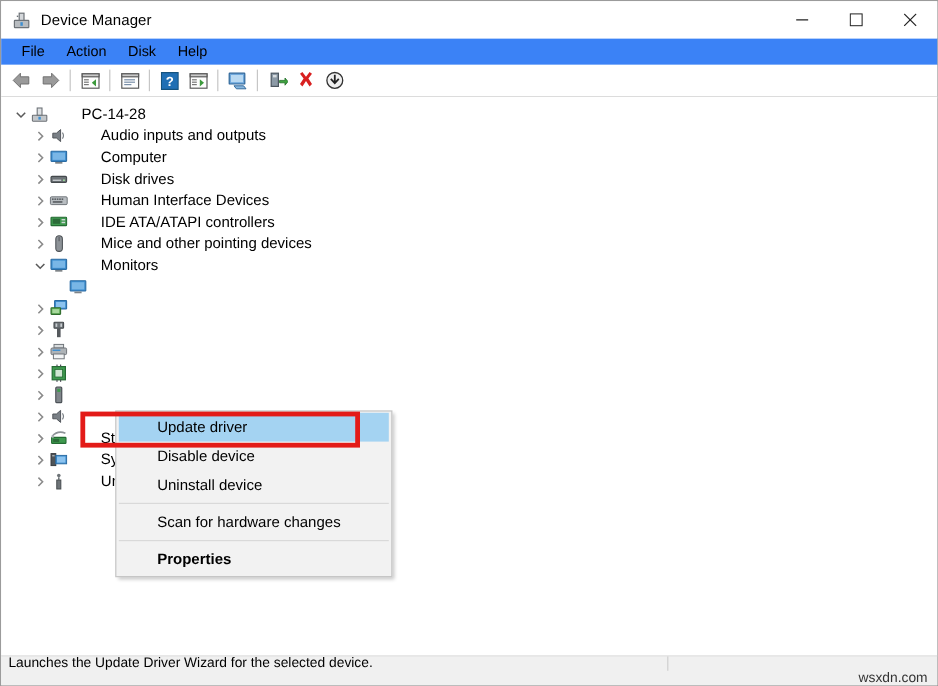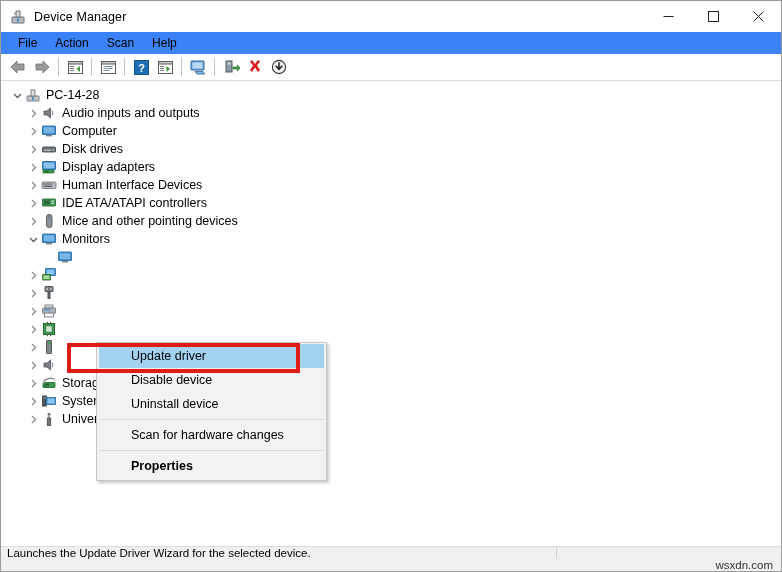--- a/index.html
+++ b/index.html
@@ -140,20 +140,21 @@
     width: 16px;
     height: 16px;
     flex: none;
     margin-right: 5px;
     position: relative;
   }
   .row-label {
     font-size: 12.5px;
     color: #000;
     line-height: 16px;
+    margin-left: 22px;
   }
   .indent-1 { padding-left: 16px; }
   .indent-2 { padding-left: 32px; }
 
   
   .ctx-menu {
     position: absolute;
     left: 68px;
     top: 260px;
     width: 231px;
@@ -260,21 +261,21 @@
             <line x1="0.5" y1="0.5" x2="10.5" y2="10.5" stroke="#222" stroke-width="1"></line>
             <line x1="10.5" y1="0.5" x2="0.5" y2="10.5" stroke="#222" stroke-width="1"></line>
           </svg>
       </div>
     </div>
   </div>
 
   <div class="menubar">
     <div class="menu-item">File</div>
     <div class="menu-item">Action</div>
-    <div class="menu-item">Scan</div>
+    <div class="menu-item">Disk</div>
     <div class="menu-item">Help</div>
   </div>
 
   <div class="toolbar">
     <div class="tb-btn">
       <svg width="18" height="16" viewBox="0 0 18 16">
         <path d="M8 2 L2 8 L8 14 L8 11 L15 11 L15 5 L8 5 Z" fill="#9a9a9a" stroke="#6e6e6e" stroke-width="0.8" stroke-linejoin="round"></path>
       </svg>
     </div>
     <div class="tb-btn">
@@ -408,37 +409,20 @@
         <div class="row-icon">
           <svg width="16" height="16" viewBox="0 0 16 16">
             <rect x="1.5" y="6" width="13" height="5" rx="1" fill="#6e7478" stroke="#44494c" stroke-width="0.9"></rect>
             <rect x="3" y="8.7" width="7" height="1" fill="#d2d6d9"></rect>
             <circle cx="12.3" cy="9.2" r="0.8" fill="#9ee09e"></circle>
           </svg>
         </div>
         <div class="row-label">Disk drives</div>
       </div>
 
-      <div class="row indent-1">
-        <div class="twisty">
-          <svg width="9" height="9" viewBox="0 0 9 9">
-              <path d="M3 1 L6.5 4.5 L3 8" fill="none" stroke="#8a8a8a" stroke-width="1.3"></path>
-            </svg>
-        </div>
-        <div class="row-icon">
-          <svg width="16" height="16" viewBox="0 0 16 16">
-            <rect x="1.5" y="2.5" width="13" height="8" rx="0.5" fill="#3f8fd0" stroke="#2a6ba3" stroke-width="0.9"></rect>
-            <rect x="2.8" y="3.7" width="10.4" height="5.6" fill="#8cc3ef"></rect>
-            <rect x="2" y="11" width="11" height="3" fill="#3f9a4f" stroke="#246b33" stroke-width="0.7"></rect>
-            <rect x="3.5" y="12" width="1.4" height="1.4" fill="#1f4f29"></rect>
-            <rect x="6" y="12" width="1.4" height="1.4" fill="#1f4f29"></rect>
-          </svg>
-        </div>
-        <div class="row-label">Display adapters</div>
-      </div>
 
       <div class="row indent-1">
         <div class="twisty">
           <svg width="9" height="9" viewBox="0 0 9 9">
               <path d="M3 1 L6.5 4.5 L3 8" fill="none" stroke="#8a8a8a" stroke-width="1.3"></path>
             </svg>
         </div>
         <div class="row-icon">
           <svg width="16" height="16" viewBox="0 0 16 16">
             <rect x="1" y="5" width="14" height="6.5" rx="1" fill="#b8bdc1" stroke="#6d7277" stroke-width="0.8"></rect>

